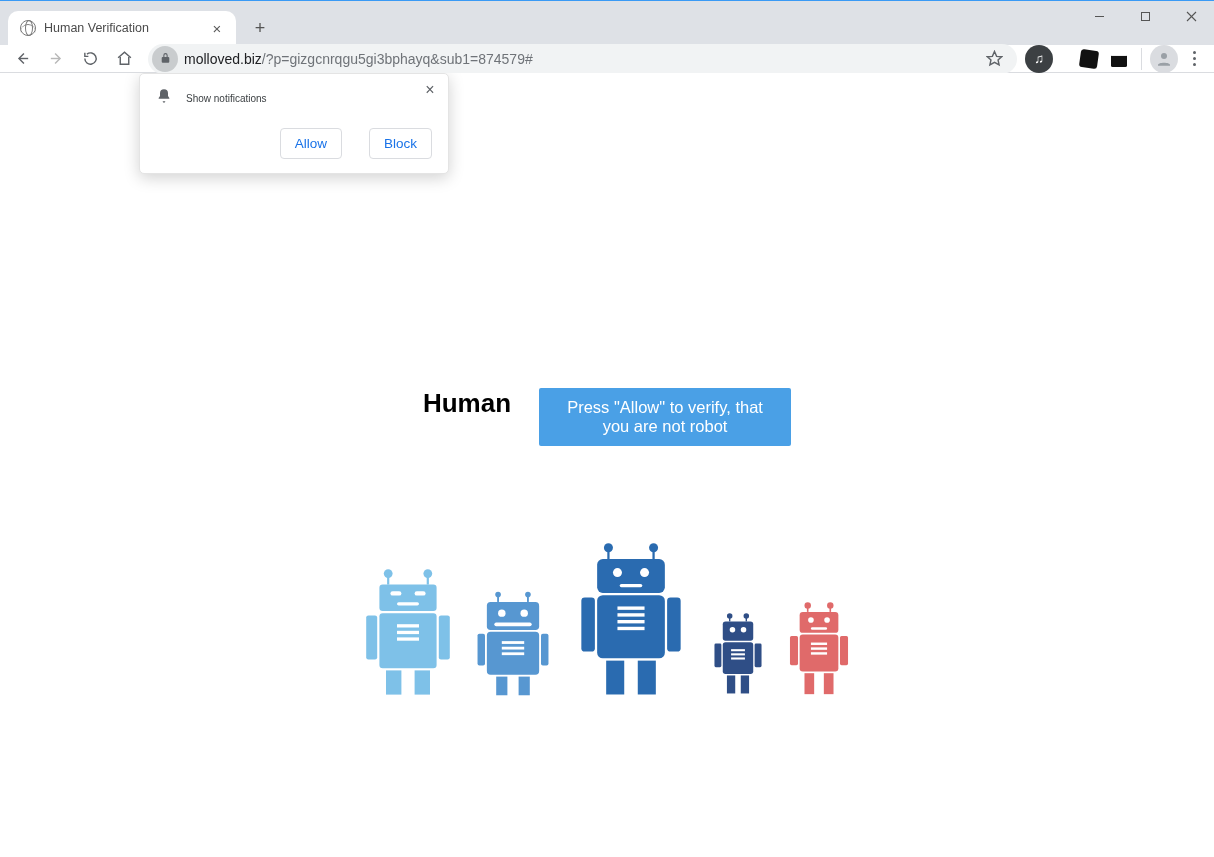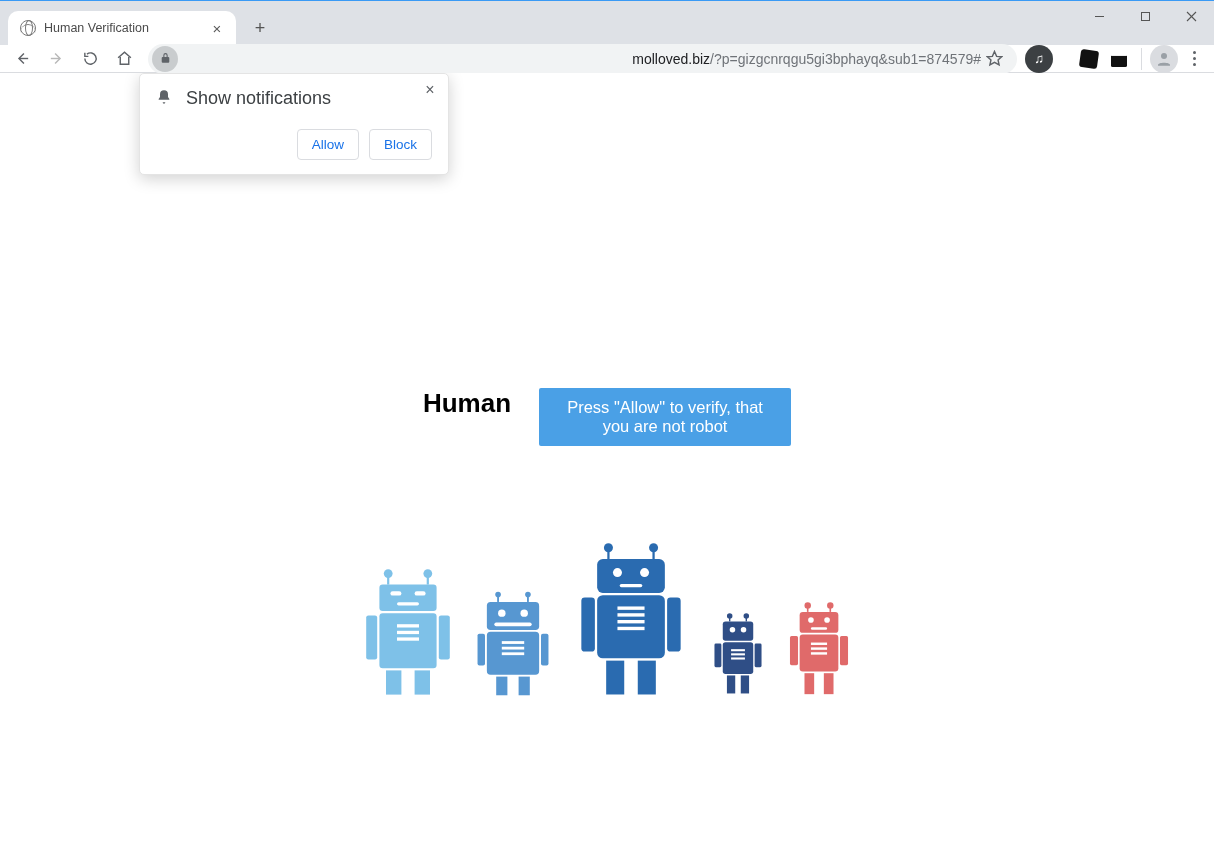--- a/index.html
+++ b/index.html
@@ -76,21 +76,20 @@
 
   
   .toolbar {
     height: 28px;
     background:#fff;
     border-bottom: 1px solid #dadce0;
     display:flex;
     align-items:center;
     padding: 0 6px;
     gap: 2px;
-    text-align: right;
   }
   .tbtn {
     width: 32px; height: 32px; display:flex;align-items:center;justify-content:center;
     color:#5f6368; cursor:pointer; border-radius:50%;
   }
   .tbtn svg { width:17px;height:17px; stroke:#5f6368; }
   .tbtn.disabled { color:#b8b8b8; }
   .tbtn.disabled svg { stroke:#b8b8b8; }
   .omnibox {
     flex:1; height:30px; background:#f1f3f4; border-radius:15px;
@@ -135,22 +134,22 @@
     position:absolute; left:139px; top:0px;
     width:310px; background:#fff; border:1px solid #e4e4e4;
     border-radius:5px; box-shadow:0 4px 16px rgba(0,0,0,0.18);
     padding:14px 16px 14px 16px;
   }
   .perm-popup .pp-head{font-size:14.5px;color:#202124;margin-bottom:14px;}
   .perm-popup .pp-close{position:absolute;right:8px;top:6px;font-size:16px;color:#5f6368;cursor:pointer;width:20px;height:20px;display:flex;align-items:center;justify-content:center;}
   .perm-row{display:flex;align-items:center;gap:14px;margin-bottom:20px;}
   .perm-row .bell{color:#5f6368;}
   .perm-row .bell svg{width:16px;height:16px;fill:#5f6368;}
-  .perm-row .label{font-size:18px;color:#3c4043;}
-  .perm-actions{display:flex;justify-content:flex-end;gap:10px;}
+  .perm-row .label{font-size:10px;color:#3c4043;}
+  .perm-actions{display:flex;justify-content:flex-end;gap:27px;}
   .perm-actions button{
     background:#fff;border:1px solid #dadce0;border-radius:4px;
     padding:7px 14px;font-size:13.5px;color:#1a73e8;cursor:pointer;
   }
 
   .hero{
     position:absolute; left:0; right:0; top:315px;
     display:flex; justify-content:center; align-items:flex-start; gap:28px;
   }
   .hero h1{font-size:26px;font-weight:700;color:#000;text-align:center;line-height:1.2;}

